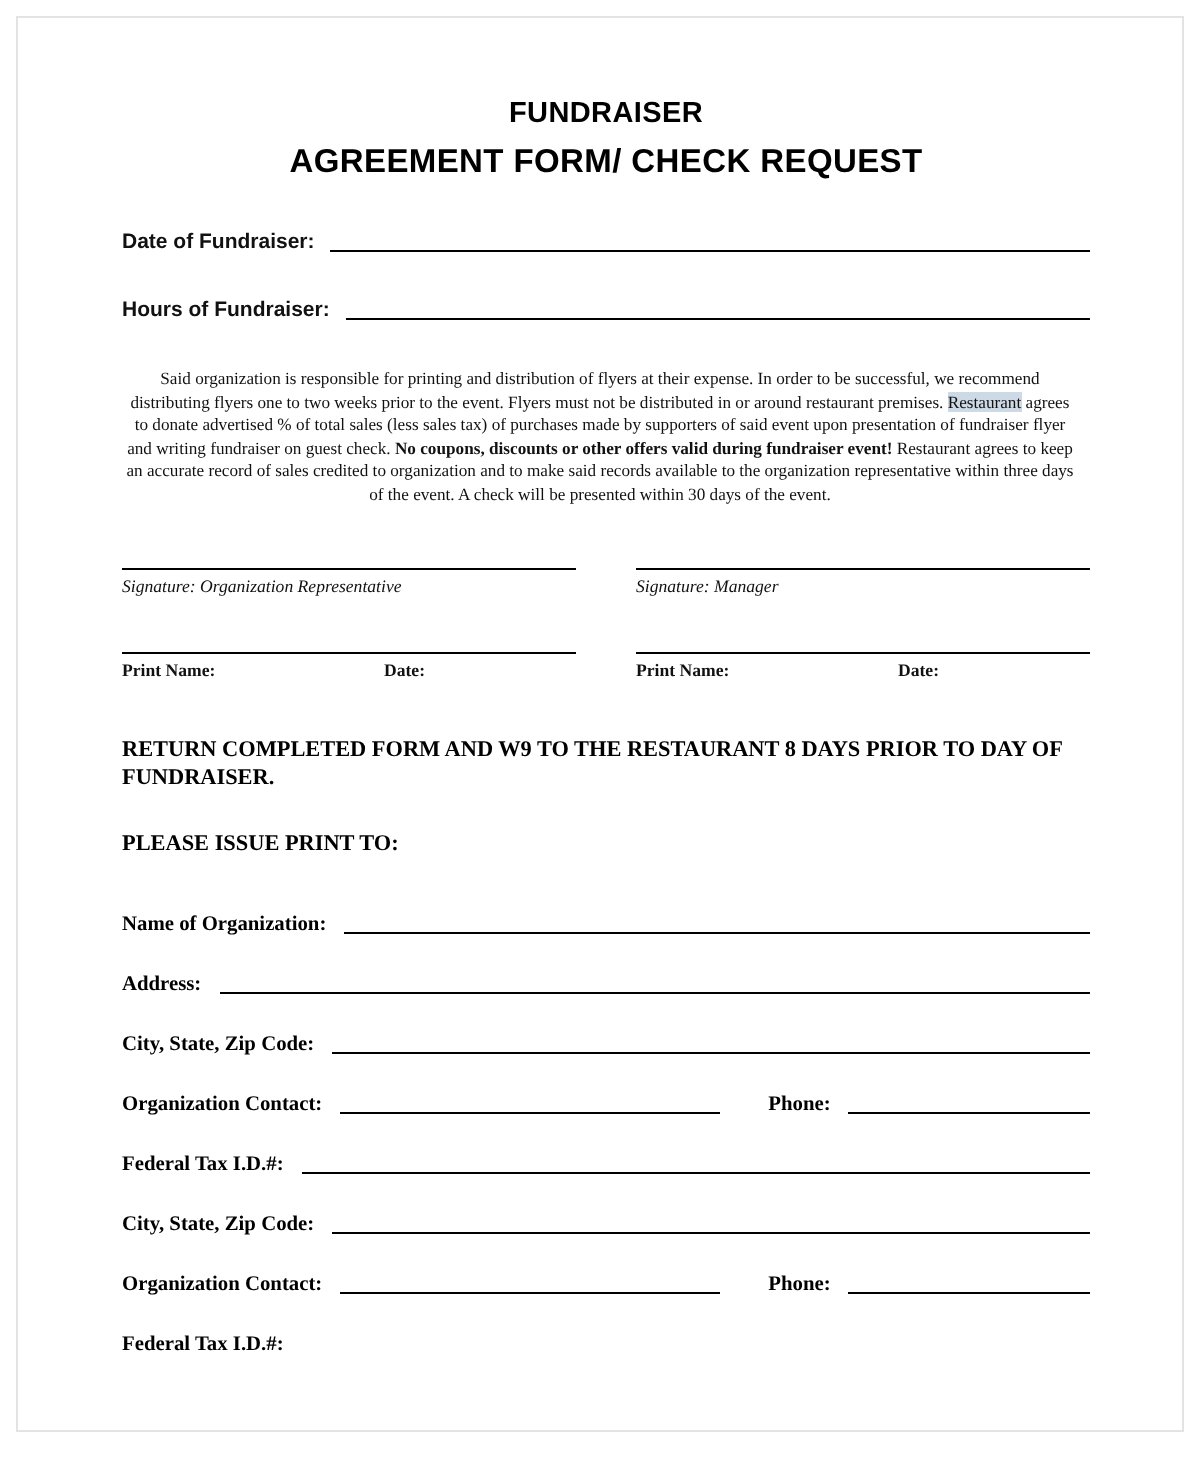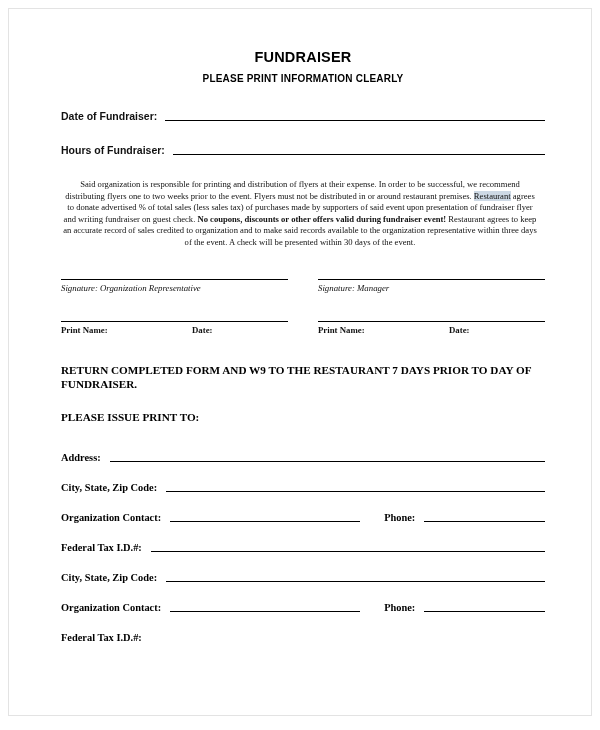--- a/index.html
+++ b/index.html
@@ -180,21 +180,21 @@
   }
 </style>
 </head>
 <body>
 
 <div id="page">
   <div id="sheet">
     <div id="content">
 
       <div class="hdr-sans t-fundraiser">FUNDRAISER</div>
-      <div class="hdr-sans t-please">PLEASE PRINT INFORMATION CLEARLY</div>
+      <div class="hdr-sans t-agreement">AGREEMENT FORM/ CHECK REQUEST</div>
 
       <div class="field-block">
 
 
         <div class="field-row">
           <span class="lbl">Date of Fundraiser:</span>
           <span class="rule"></span>
         </div>
 
         <div class="field-row">
@@ -233,25 +233,29 @@
             <div class="sig-line"></div>
             <div class="pn-row">
               <span>Print Name:</span>
               <span class="date-cell">Date:</span>
             </div>
           </div>
         </div>
 
       </div>
 
-      <div class="statement">RETURN COMPLETED FORM AND W9 TO THE RESTAURANT 7 DAYS PRIOR TO DAY OF FUNDRAISER.</div>
+      <div class="statement">RETURN COMPLETED FORM AND W9 TO THE RESTAURANT 8 DAYS PRIOR TO DAY OF FUNDRAISER.</div>
       <div class="issue-check">PLEASE ISSUE PRINT TO:</div>
 
       <div class="lower-block">
 
+        <div class="lrow">
+          <span class="lbl">Name of Organization:</span>
+          <span class="rule"></span>
+        </div>
 
         <div class="lrow">
           <span class="lbl">Address:</span>
           <span class="rule"></span>
         </div>
 
         <div class="lrow">
           <span class="lbl">City, State, Zip Code:</span>
           <span class="rule"></span>
         </div>

